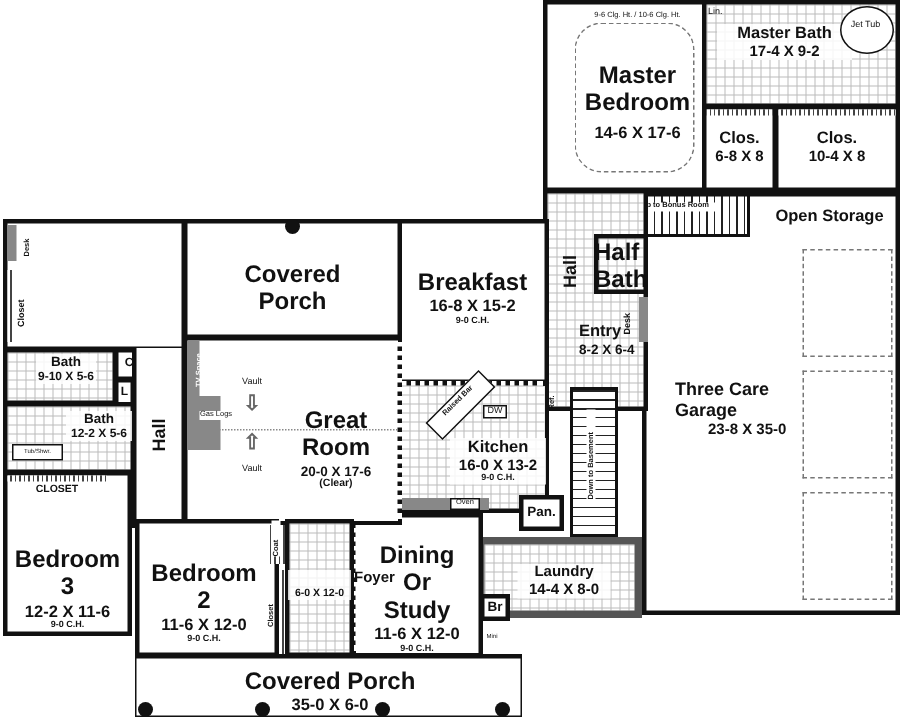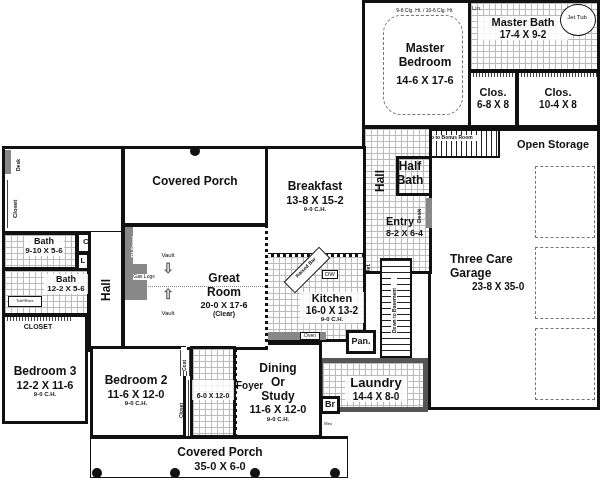--- a/index.html
+++ b/index.html
@@ -1,21 +1,21 @@
 <!DOCTYPE html>
 <html><head>
 <meta charset="utf-8">
 <style>
   html,body{margin:0;padding:0;background:#fff;}
   body{width:600px;height:480px;position:relative;overflow:hidden;font-family:"Liberation Sans",sans-serif;color:#111;}
   .plan{position:absolute;left:0;top:0;width:600px;height:480px;}
   .room{position:absolute;box-sizing:border-box;border:3px solid #111;background:#fff;}
   .tile{background-color:#fff;background-image:linear-gradient(#bbb 1px,transparent 1px),linear-gradient(90deg,#bbb 1px,transparent 1px);background-size:6px 6px;}
   .label{position:absolute;text-align:center;font-weight:bold;line-height:1.15;}
-  .lname{font-size:12px;display:block;}
+  .lname{font-size:16px;display:block;}
   .ldim{font-size:11px;display:block;}
   .lch{font-size:6px;display:block;font-weight:bold;}
   .vert{position:absolute;transform:rotate(-90deg);transform-origin:center;font-weight:bold;white-space:nowrap;}
   .dashed{position:absolute;border:1.5px dashed #777;box-sizing:border-box;}
   .col{position:absolute;width:10px;height:10px;border-radius:50%;background:#111;}
   .grey{position:absolute;background:#888;}
   .stair{position:absolute;background:repeating-linear-gradient(90deg,#fff 0 4px,#222 4px 5px);border:2px solid #111;box-sizing:border-box;}
   .stairv{position:absolute;background:repeating-linear-gradient(0deg,#fff 0 5px,#222 5px 6px);border:2px solid #111;box-sizing:border-box;}
   .closetfill{position:absolute;background:repeating-linear-gradient(90deg,#fff 0 2px,#444 2px 3px);}
 </style>
@@ -64,35 +64,35 @@
   <div class="dashed" style="left:535px;top:247px;width:60px;height:72px;"></div>
   <div class="dashed" style="left:535px;top:328px;width:60px;height:72px;"></div>
   <div class="label" style="left:450px;top:253px;width:80px;text-align:left;">
     <span class="lname" style="font-size:12px;">Three Care Garage</span>
     <span class="ldim" style="font-size:10px;margin-left:22px;">23-8 X 35-0</span>
   </div>
 
   <div class="room tile" style="left:362px;top:126px;width:70px;height:148px;"></div>
   <div class="vert" style="left:365px;top:170px;width:30px;font-size:12px;">Hall</div>
   <div class="room tile" style="left:396px;top:156px;width:36px;height:40px;"></div>
-  <div class="label" style="left:396px;top:160px;width:28px;font-size:12px;text-align:center;">Half Bath</div>
+  <div class="label" style="left:396px;top:160px;width:28px;font-size:16px;text-align:center;">Half Bath</div>
   <div class="label" style="left:366px;top:215px;width:46px;text-align:left;margin-left:20px;">
     <span class="lname" style="font-size:11px;">Entry</span>
     <span class="ldim" style="font-size:9px;">8-2 X 6-4</span>
   </div>
   <div class="vert" style="left:407px;top:208px;width:24px;font-size:6px;">Desk</div>
   <div class="grey" style="left:426px;top:198px;width:6px;height:30px;"></div>
 
   <div class="stairv" style="left:380px;top:258px;width:32px;height:100px;"></div>
   <div class="vert" style="left:364px;top:300px;width:60px;font-size:5px;background:#fff;">Down to Basement</div>
 
   <div class="room" style="left:264px;top:146px;width:102px;height:110px;"></div>
   <div class="label" style="left:272px;top:180px;width:86px;">
     <span class="lname">Breakfast</span>
-    <span class="ldim">13-8 X 15-2</span>
+    <span class="ldim">16-8 X 15-2</span>
     <span class="lch">9-0 C.H.</span>
   </div>
 
   <div class="room tile" style="left:264px;top:254px;width:102px;height:88px;border-top-style:dotted;"></div>
   <div style="position:absolute;left:282px;top:262px;width:48px;height:14px;background:#fff;border:1.5px solid #111;transform:rotate(-45deg);"></div>
   <div class="label" style="left:282px;top:265px;width:48px;font-size:5px;transform:rotate(-45deg);">Raised Bar</div>
   <div class="label" style="left:322px;top:270px;width:14px;font-size:6px;font-weight:normal;border:1px solid #111;background:#fff;">DW</div>
   <div class="label" style="left:300px;top:292px;width:64px;background:rgba(255,255,255,0.85);">
     <span class="lname" style="font-size:11px;">Kitchen</span>
     <span class="ldim" style="font-size:10px;">16-0 X 13-2</span>
@@ -100,21 +100,21 @@
   </div>
   <div class="grey" style="left:266px;top:332px;width:60px;height:8px;"></div>
   <div class="label" style="left:300px;top:332px;width:18px;font-size:5px;font-weight:normal;background:#fff;border:1px solid #111;">Oven</div>
   <div class="vert" style="left:362px;top:264px;width:12px;font-size:5px;">Ref.</div>
 
   <div class="room" style="left:346px;top:330px;width:30px;height:24px;"></div>
   <div class="label" style="left:349px;top:336px;width:24px;font-size:9px;">Pan.</div>
 
   <div class="room tile" style="left:318px;top:358px;width:110px;height:54px;border-width:5px;border-color:#555;"></div>
   <div class="label" style="left:345px;top:376px;width:62px;background:rgba(255,255,255,0.85);">
-    <span class="lname" style="font-size:13px;">Laundry</span>
+    <span class="lname" style="font-size:10px;">Laundry</span>
     <span class="ldim" style="font-size:10px;">14-4 X 8-0</span>
   </div>
   <div class="room" style="left:320px;top:396px;width:20px;height:18px;"></div>
   <div class="label" style="left:322px;top:399px;width:16px;font-size:9px;">Br</div>
 
   <div class="room" style="left:234px;top:342px;width:88px;height:96px;border-left-style:dotted;"></div>
   <div class="label" style="left:240px;top:362px;width:76px;">
     <span class="lname">Dining</span>
     <span class="lname">Or</span>
     <span class="lname">Study</span>

